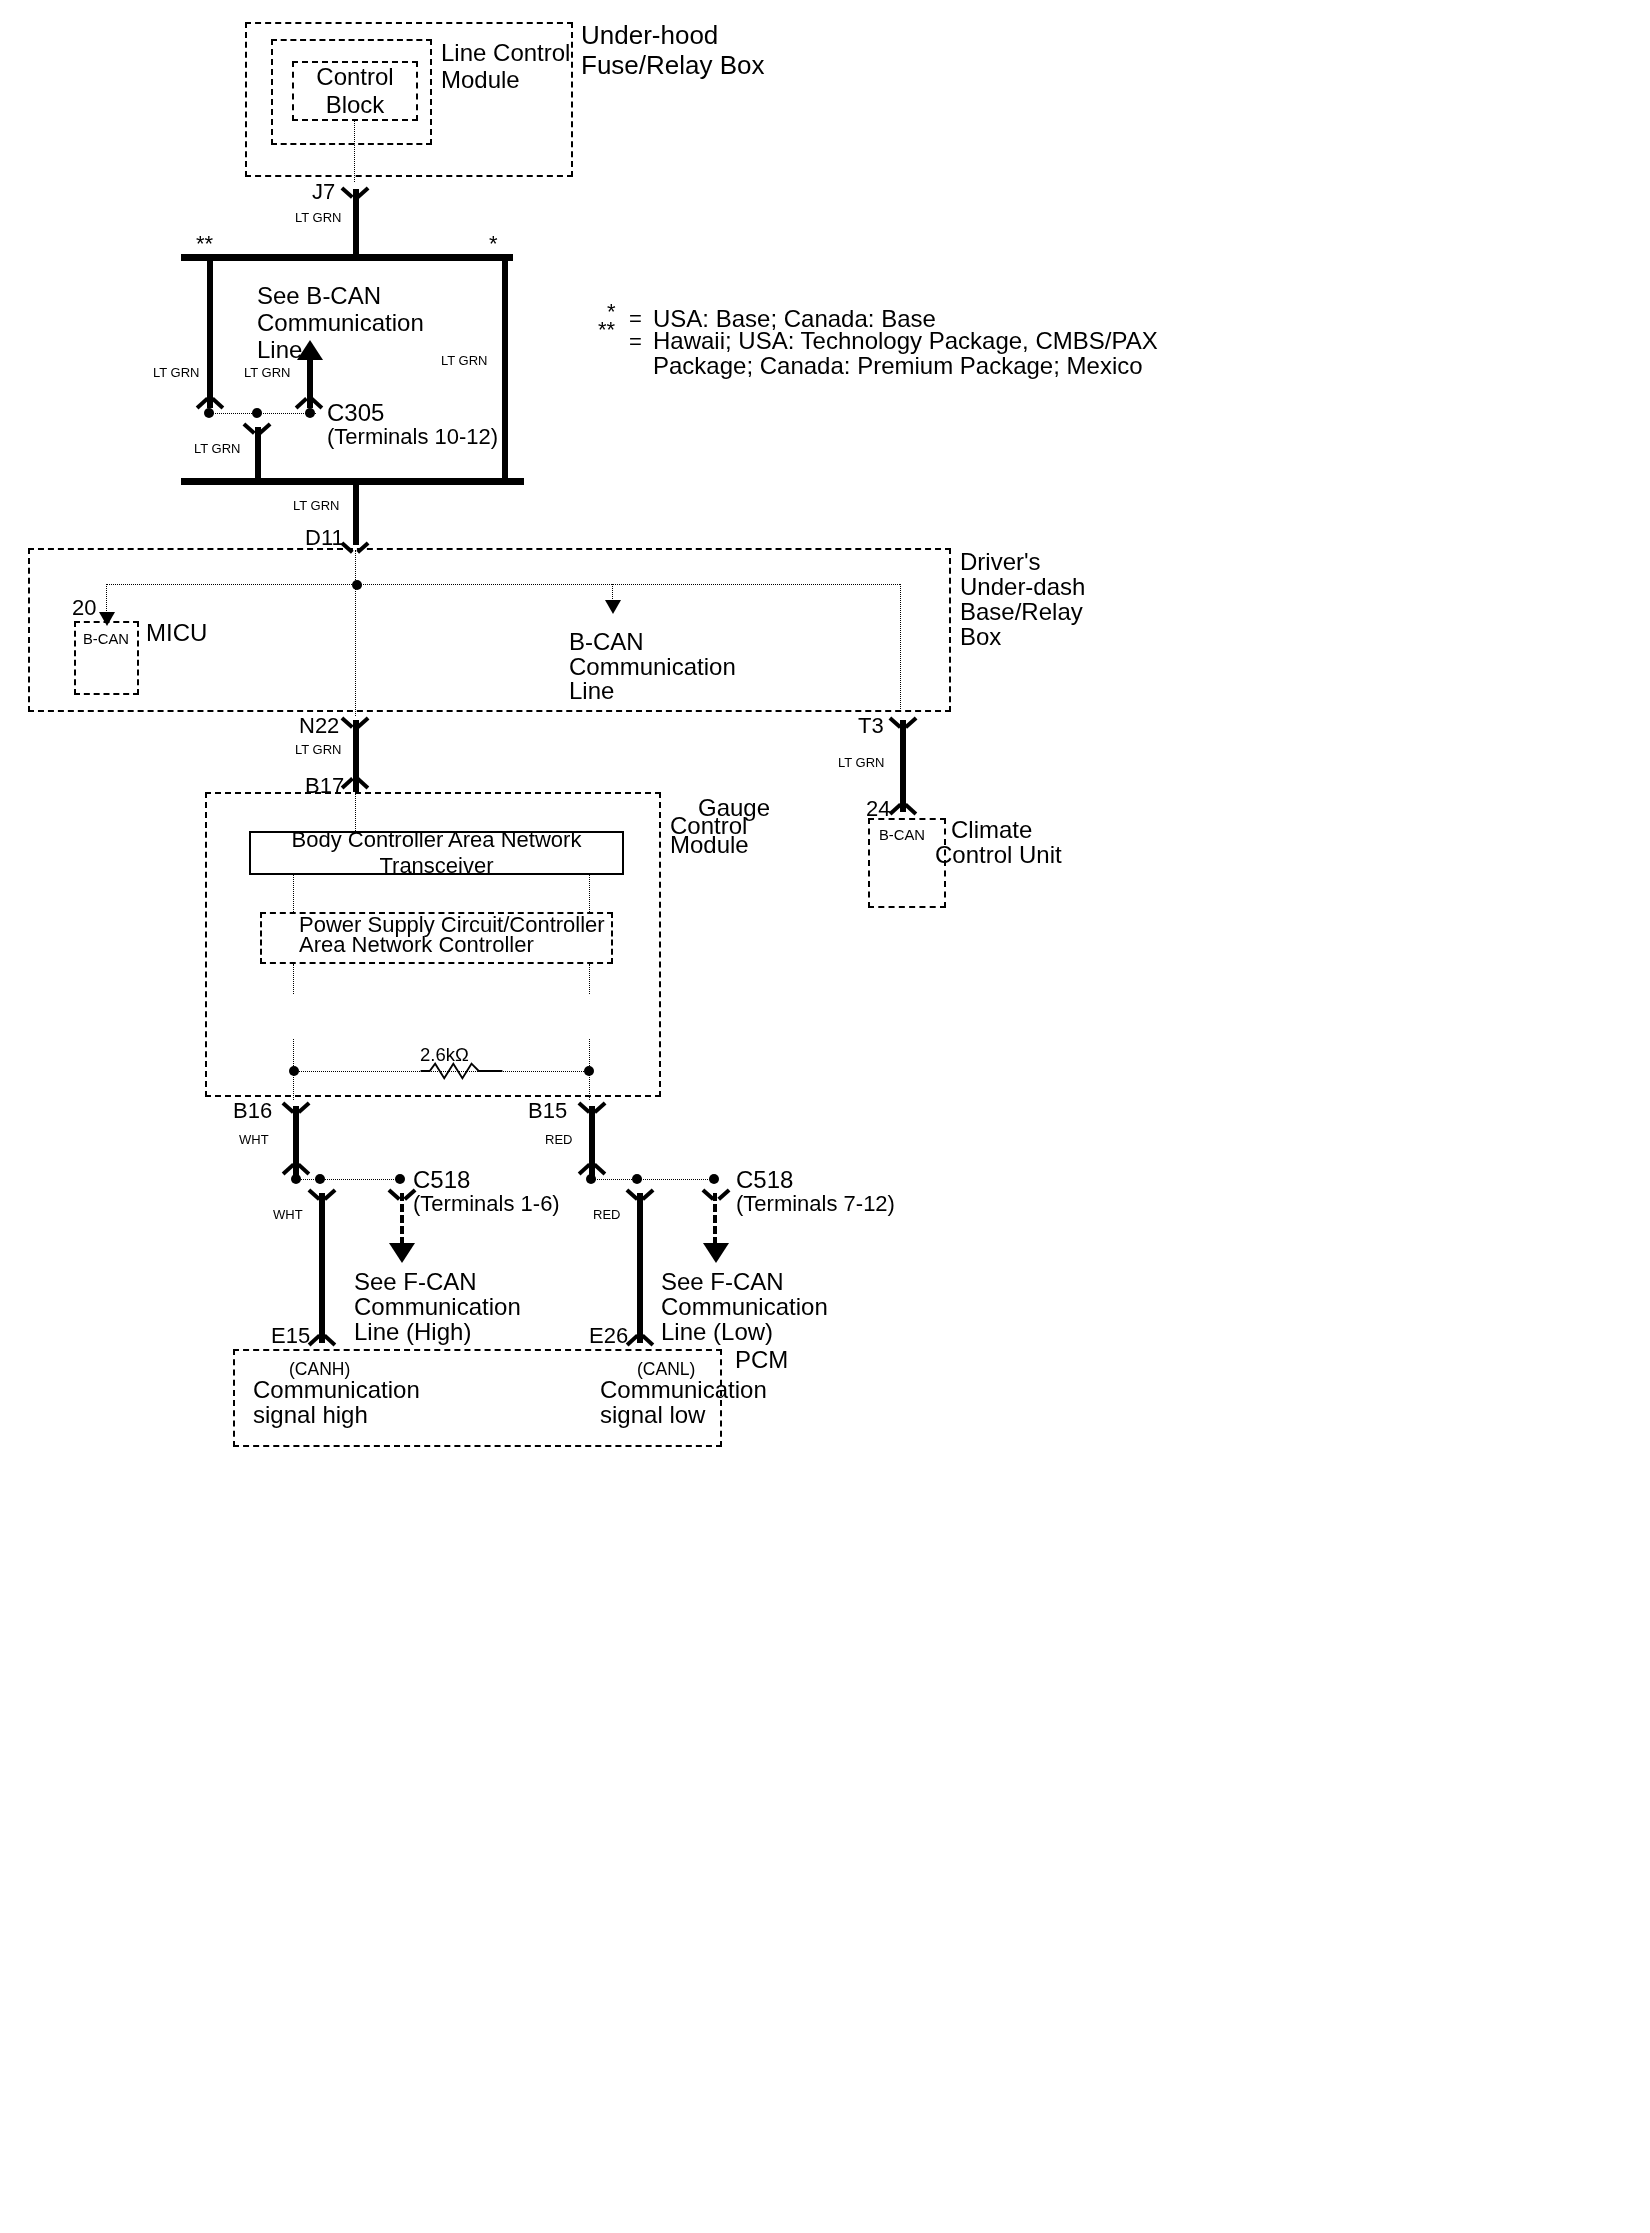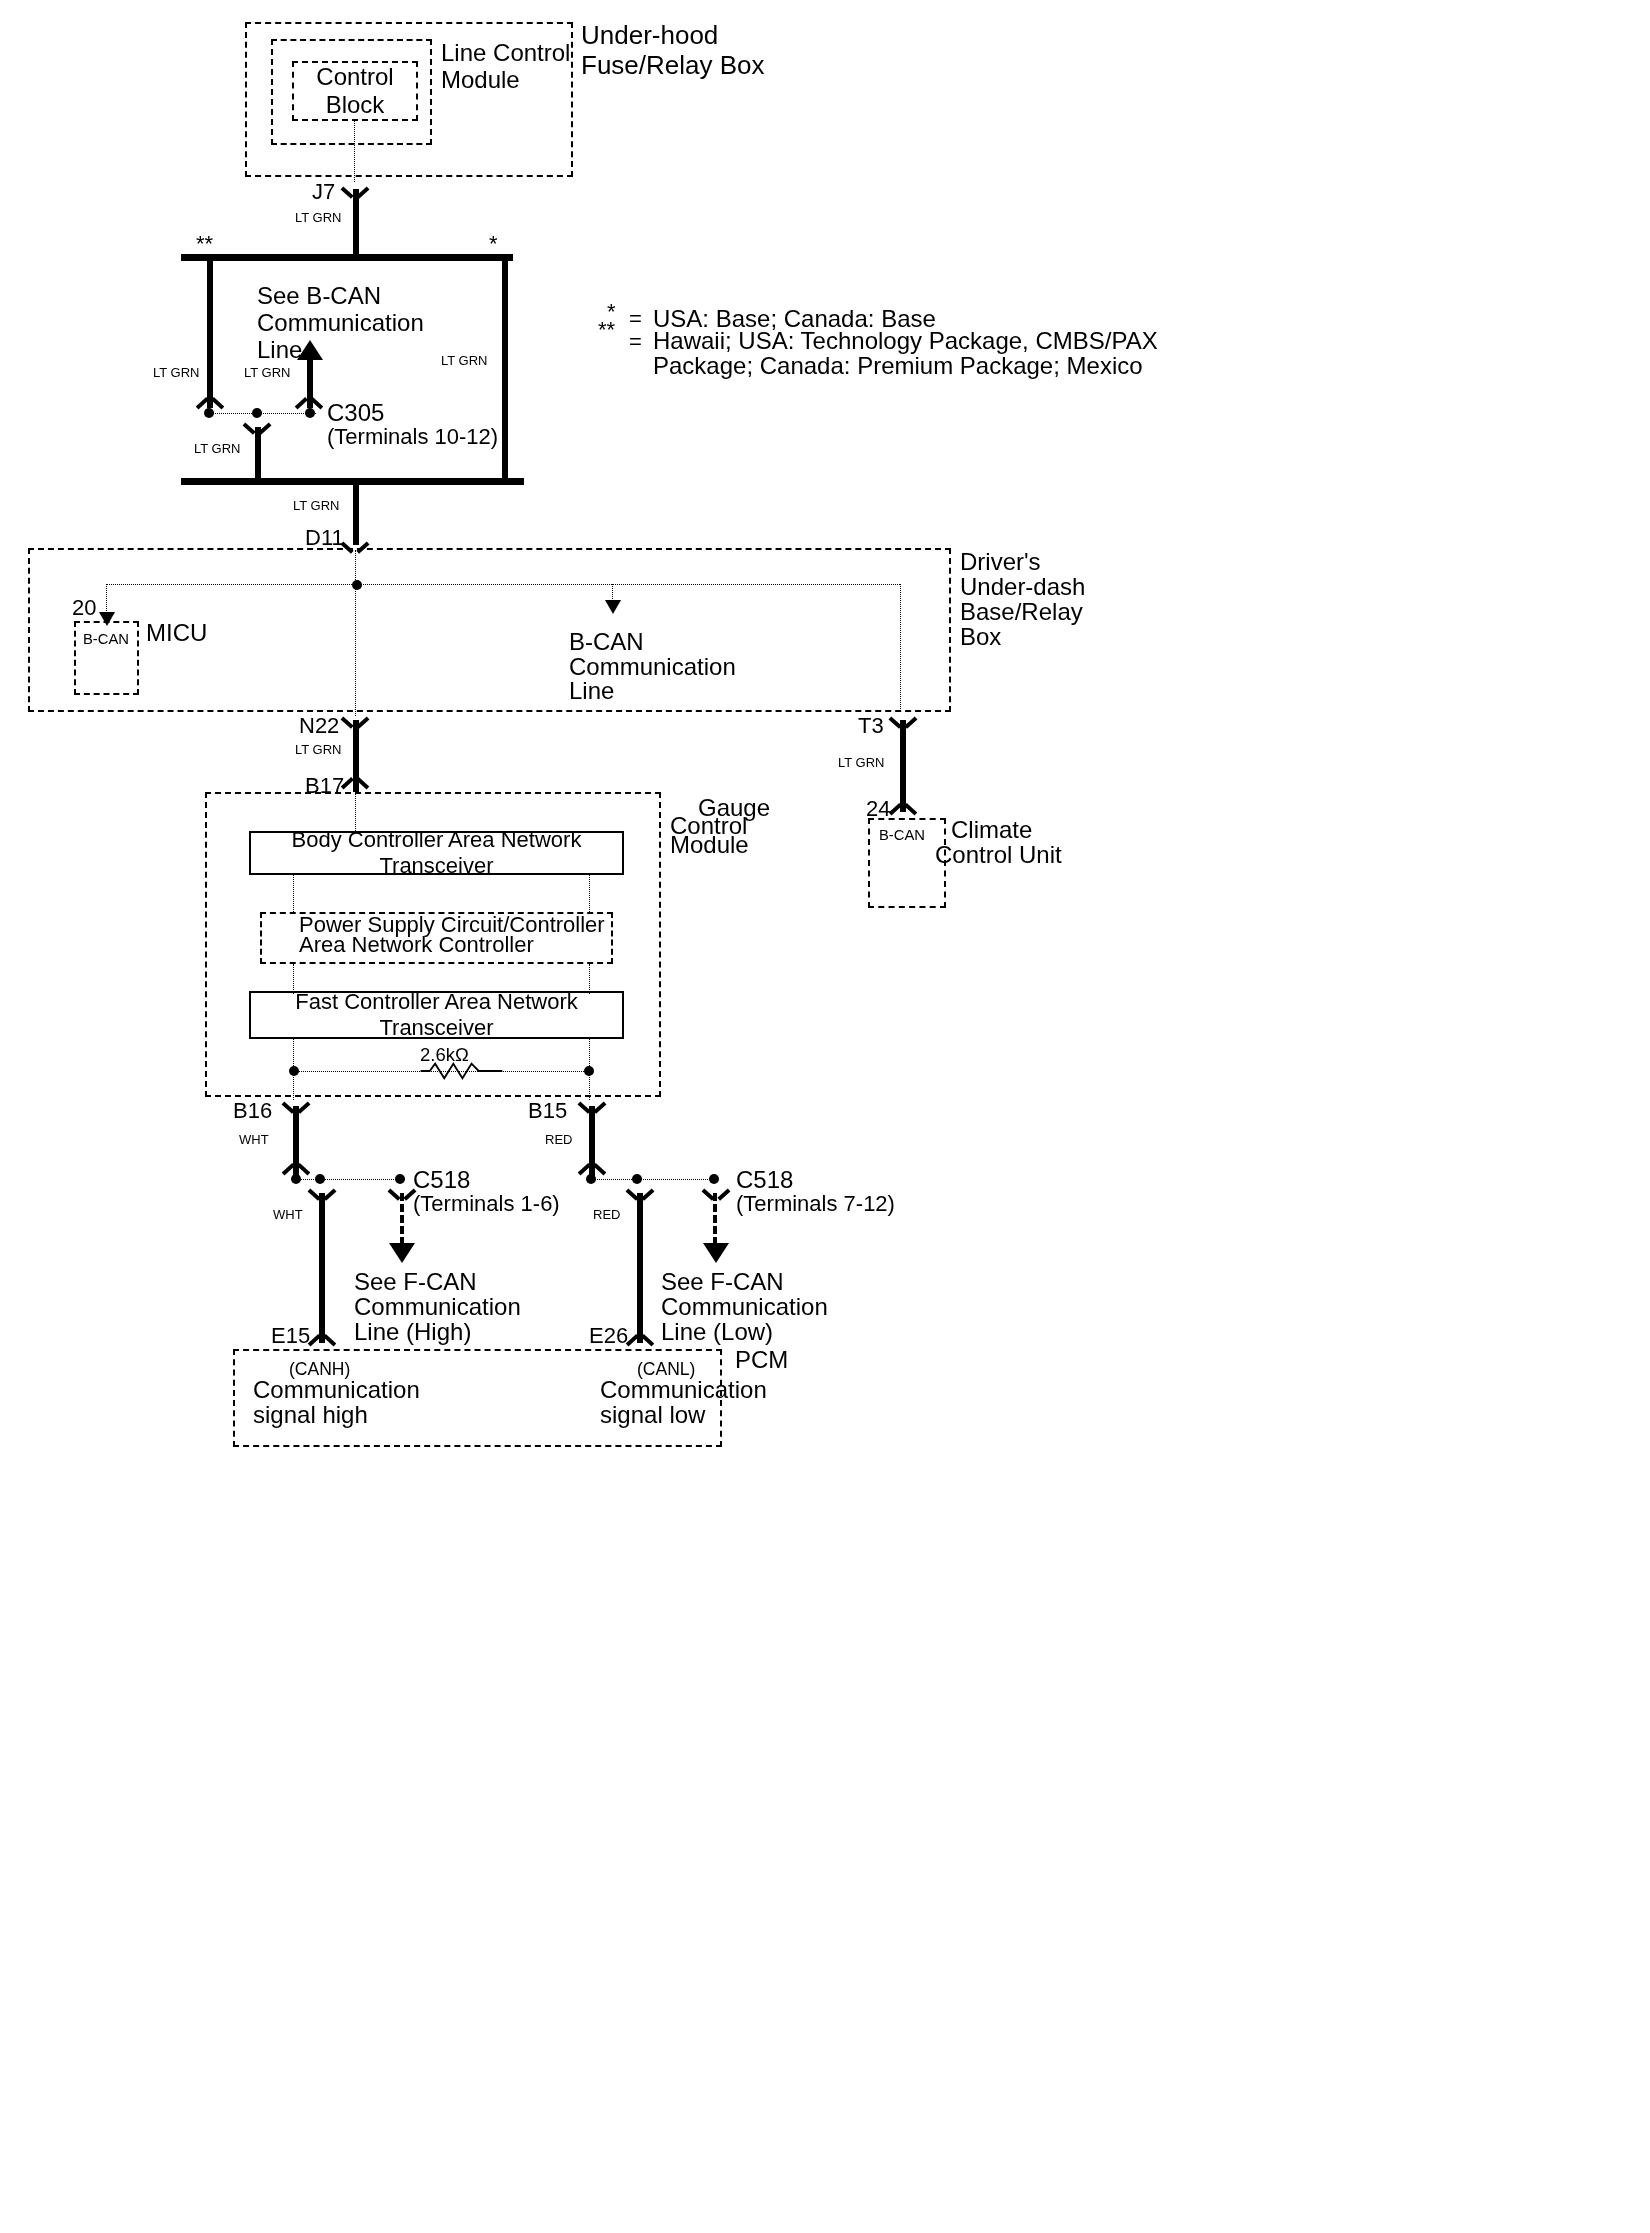--- a/index.html
+++ b/index.html
@@ -217,23 +217,20 @@
   <div class="dotv" style="left:293px;top:875px;height:39px;"></div>
   <div class="dotv" style="left:589px;top:875px;height:39px;"></div>
 
   <div class="dash2" style="left:260px;top:912px;width:353px;height:52px;"></div>
   <div class="txt t24" style="left:299px;top:912px;">Power Supply Circuit/Controller</div>
   <div class="txt t24" style="left:299px;top:932px;">Area Network Controller</div>
 
   <div class="dotv" style="left:293px;top:964px;height:29.5px;"></div>
   <div class="dotv" style="left:589px;top:964px;height:29.5px;"></div>
 
-  <div class="solidbox" style="left:249px;top:991px;width:375px;height:48px;">
-    <span class="t24">Fast Controller Area Network Transceiver</span>
-  </div>
 
   <div class="dotv" style="left:293px;top:1039px;height:61px;"></div>
   <div class="dotv" style="left:589px;top:1039px;height:61px;"></div>
   <div class="doth" style="left:293px;top:1071px;width:297px;"></div>
   <div class="dot" style="left:289px;top:1066px;"></div>
   <div class="dot" style="left:584px;top:1066px;"></div>
   <div class="txt t20" style="left:420px;top:1044px;">2.6kΩ</div>
   <svg class="abs" style="left:420px;top:1061px;" width="83" height="20" viewBox="0 0 90 22">
     <polyline points="0,11 10,11 16,3 26,19 36,3 46,19 56,3 64,11 90,11" fill="none" stroke="#000" stroke-width="2"></polyline>
   </svg>

